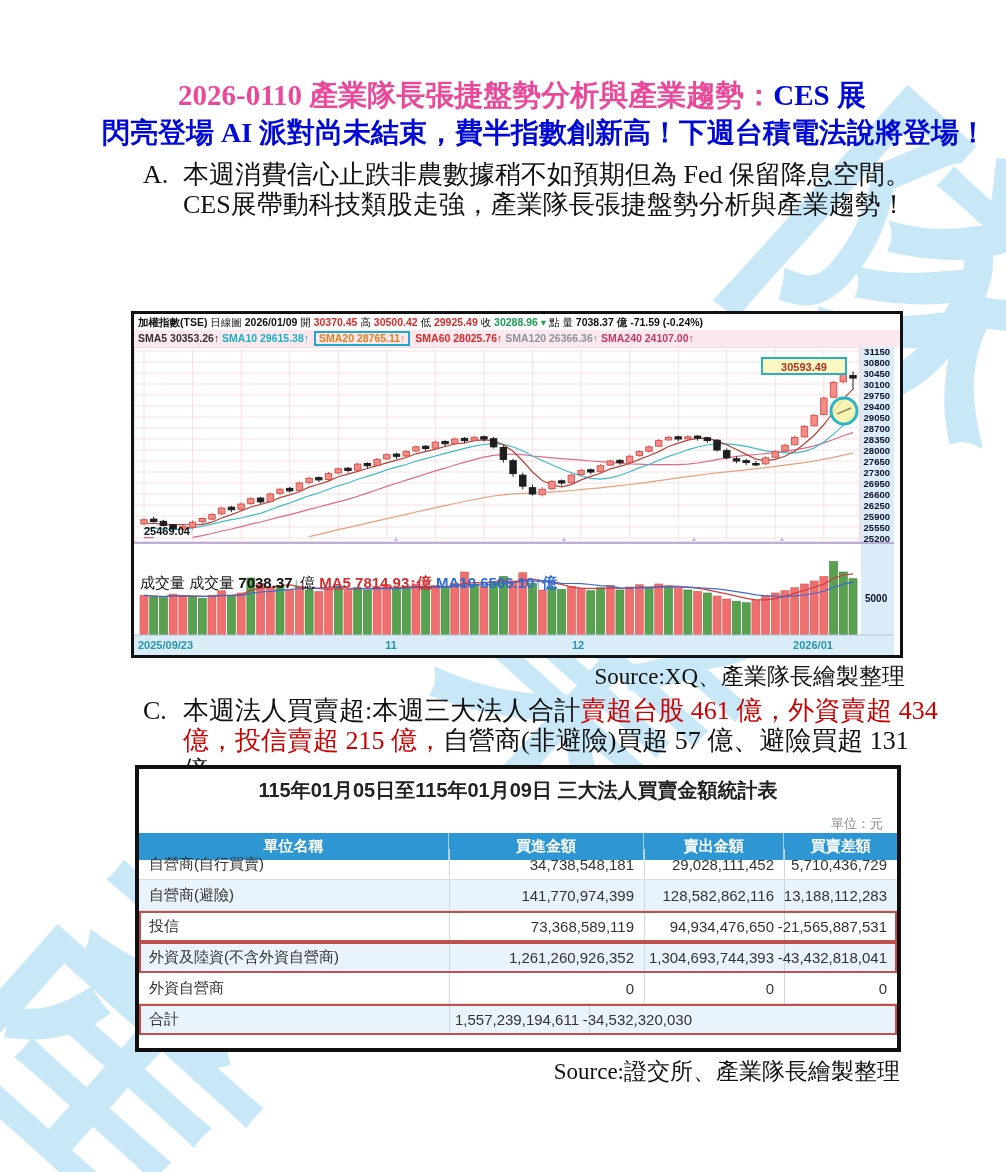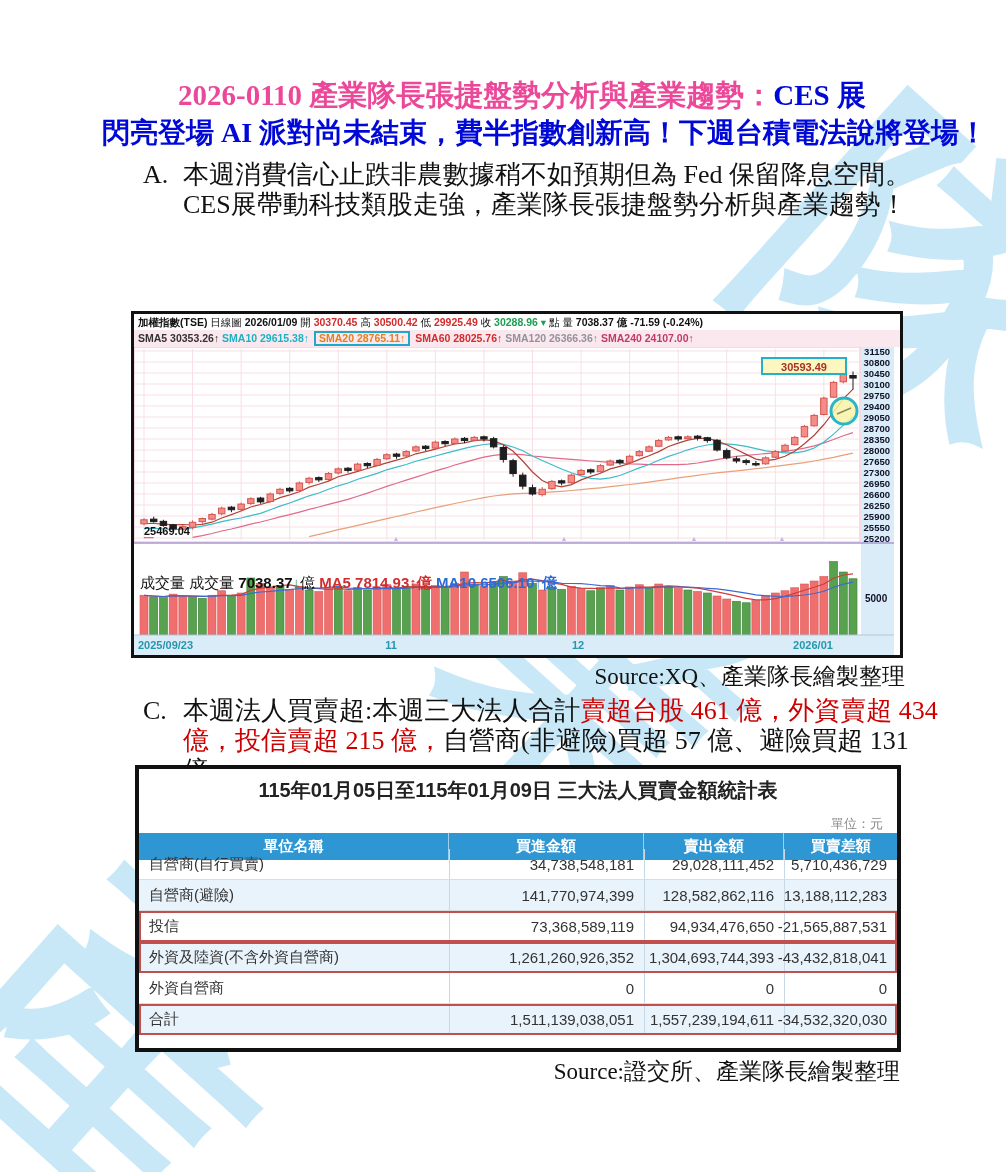--- a/index.html
+++ b/index.html
@@ -422,21 +422,20 @@
             <div class="tc num c3">-43,432,818,041</div>
           </div>
           <div class="trow">
             <div class="tc name c0">外資自營商</div>
             <div class="tc num c1">0</div>
             <div class="tc num c2">0</div>
             <div class="tc num c3">0</div>
           </div>
           <div class="trow alt hl">
             <div class="tc name c0">合計</div>
-            <div class="tc num c1">1,511,139,038,051</div>
             <div class="tc num c2">1,557,239,194,611</div>
             <div class="tc num c3">-34,532,320,030</div>
           </div>
         </div>
     </div>
 
     <div class="src src2">Source:證交所、產業隊長繪製整理</div>
   </div>
 </div>
 

